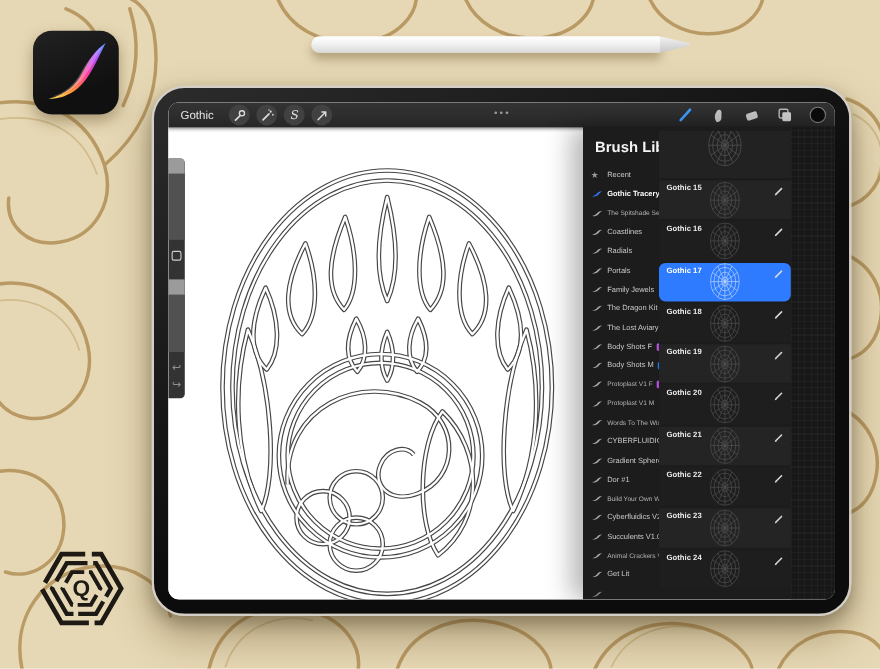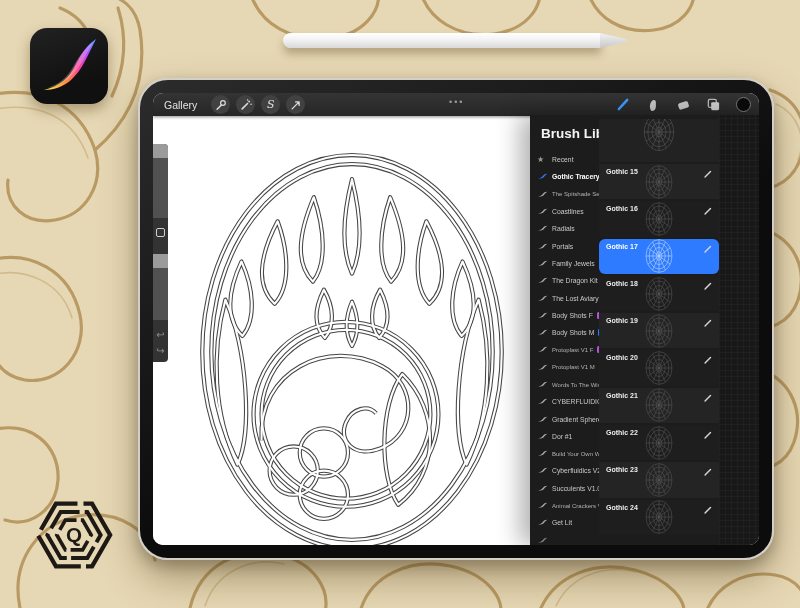--- a/index.html
+++ b/index.html
@@ -215,21 +215,21 @@
               <path d="M184,138 C194,158 194,174 183,186 C173,174 174,155 184,138 Z"></path>
               <path d="M156,150 C149,166 149,182 156,194 C163,182 163,166 156,150 Z"></path>
             </g>
           </defs>
           <use href="#traceryPaths" class="under"></use>
           <use href="#traceryPaths" class="over"></use>
         </svg>
       </div>
 
       <div class="topbar">
-        <span class="gallery">Gallery</span>
+        <span class="gallery">Gothic</span>
         <span class="tbtn">
           <svg viewBox="0 0 18 18">
               <path d="M4,14.5 L9.5,9" stroke="#dcdcdc" stroke-width="2" stroke-linecap="round" fill="none"></path>
               <circle cx="11.5" cy="6.5" r="3" stroke="#dcdcdc" stroke-width="1.6" fill="none"></circle>
             </svg>
         </span>
         <span class="tbtn">
           <svg viewBox="0 0 18 18">
               <path d="M4,14 L11,7" stroke="#dcdcdc" stroke-width="2" stroke-linecap="round" fill="none"></path>
               <circle cx="13" cy="4.5" r="1.2" fill="#dcdcdc"></circle>

